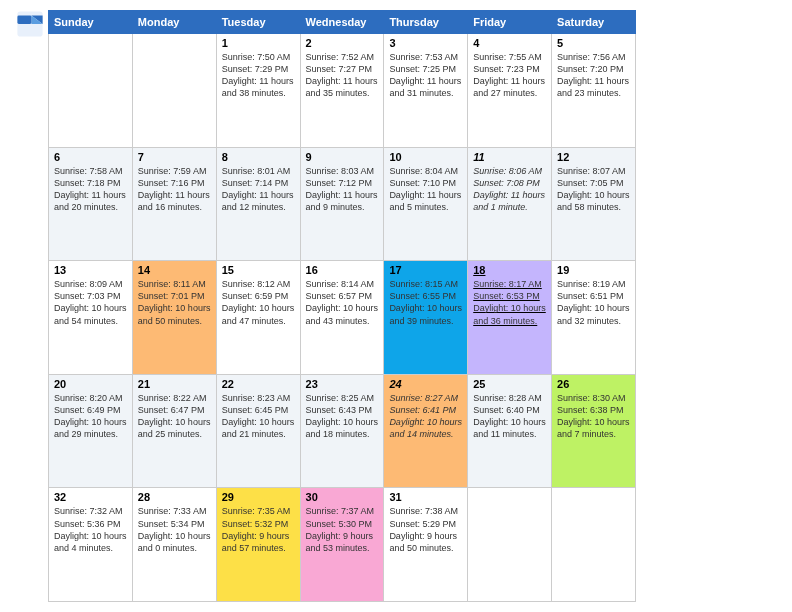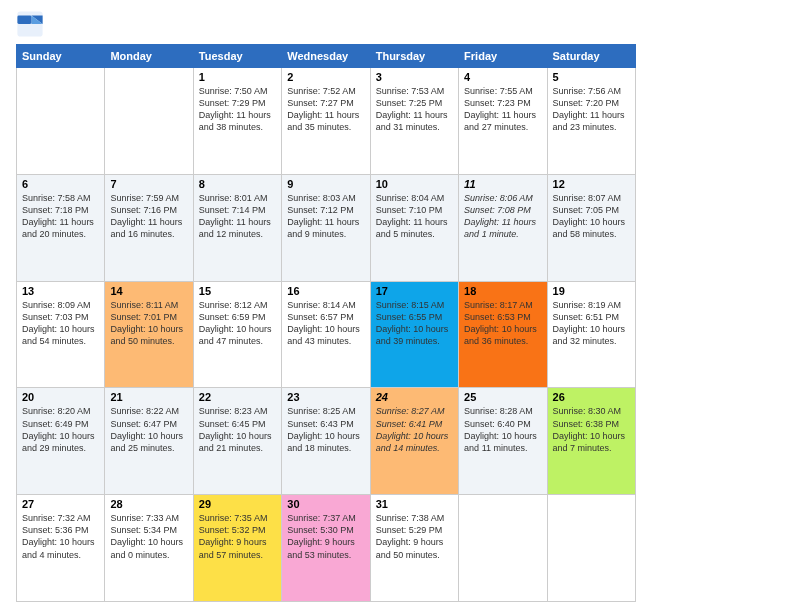--- a/index.html
+++ b/index.html
@@ -8,21 +8,21 @@
       background: #fff;
       width: 792px;
       height: 612px;
       overflow: hidden;
     }
     .page {
       width: 652px;
       height: 612px;
       padding: 10px 16px 10px 16px;
       display: flex;
-      flex-direction: column;
+      flex-direction: row;
     }
     .header {
       display: flex;
       justify-content: space-between;
       align-items: flex-start;
       margin-bottom: 6px;
     }
     .logo {
       display: flex;
       align-items: center;
@@ -207,21 +207,21 @@
             <div class="day-info">Sunrise: 8:12 AM<br>Sunset: 6:59 PM<br>Daylight: 10 hours and 47 minutes.</div>
           </td>
           <td style="background: rgb(255, 255, 255);">
             <span class="day-number">16</span>
             <div class="day-info">Sunrise: 8:14 AM<br>Sunset: 6:57 PM<br>Daylight: 10 hours and 43 minutes.</div>
           </td>
           <td style="background: #0ea5e9; margin-left: 36px;">
             <span class="day-number">17</span>
             <div class="day-info">Sunrise: 8:15 AM<br>Sunset: 6:55 PM<br>Daylight: 10 hours and 39 minutes.</div>
           </td>
-          <td style="background: #f97316;">
+          <td style="background: #c4b5fd; text-decoration: underline;">
             <span class="day-number">18</span>
             <div class="day-info">Sunrise: 8:17 AM<br>Sunset: 6:53 PM<br>Daylight: 10 hours and 36 minutes.</div>
           </td>
           <td style="background: rgb(255, 255, 255);">
             <span class="day-number">19</span>
             <div class="day-info">Sunrise: 8:19 AM<br>Sunset: 6:51 PM<br>Daylight: 10 hours and 32 minutes.</div>
           </td>
         </tr>
         <tr>
           <td style="background: rgb(240, 244, 248);">
@@ -248,21 +248,21 @@
             <span class="day-number">25</span>
             <div class="day-info">Sunrise: 8:28 AM<br>Sunset: 6:40 PM<br>Daylight: 10 hours and 11 minutes.</div>
           </td>
           <td style="background: #bef264;">
             <span class="day-number">26</span>
             <div class="day-info">Sunrise: 8:30 AM<br>Sunset: 6:38 PM<br>Daylight: 10 hours and 7 minutes.</div>
           </td>
         </tr>
         <tr>
           <td style="background: rgb(255, 255, 255);">
-            <span class="day-number">27</span>
+            <span class="day-number">32</span>
             <div class="day-info">Sunrise: 7:32 AM<br>Sunset: 5:36 PM<br>Daylight: 10 hours and 4 minutes.</div>
           </td>
           <td style="background: rgb(255, 255, 255);">
             <span class="day-number">28</span>
             <div class="day-info">Sunrise: 7:33 AM<br>Sunset: 5:34 PM<br>Daylight: 10 hours and 0 minutes.</div>
           </td>
           <td style="background: #fde047;">
             <span class="day-number">29</span>
             <div class="day-info">Sunrise: 7:35 AM<br>Sunset: 5:32 PM<br>Daylight: 9 hours and 57 minutes.</div>
           </td>

